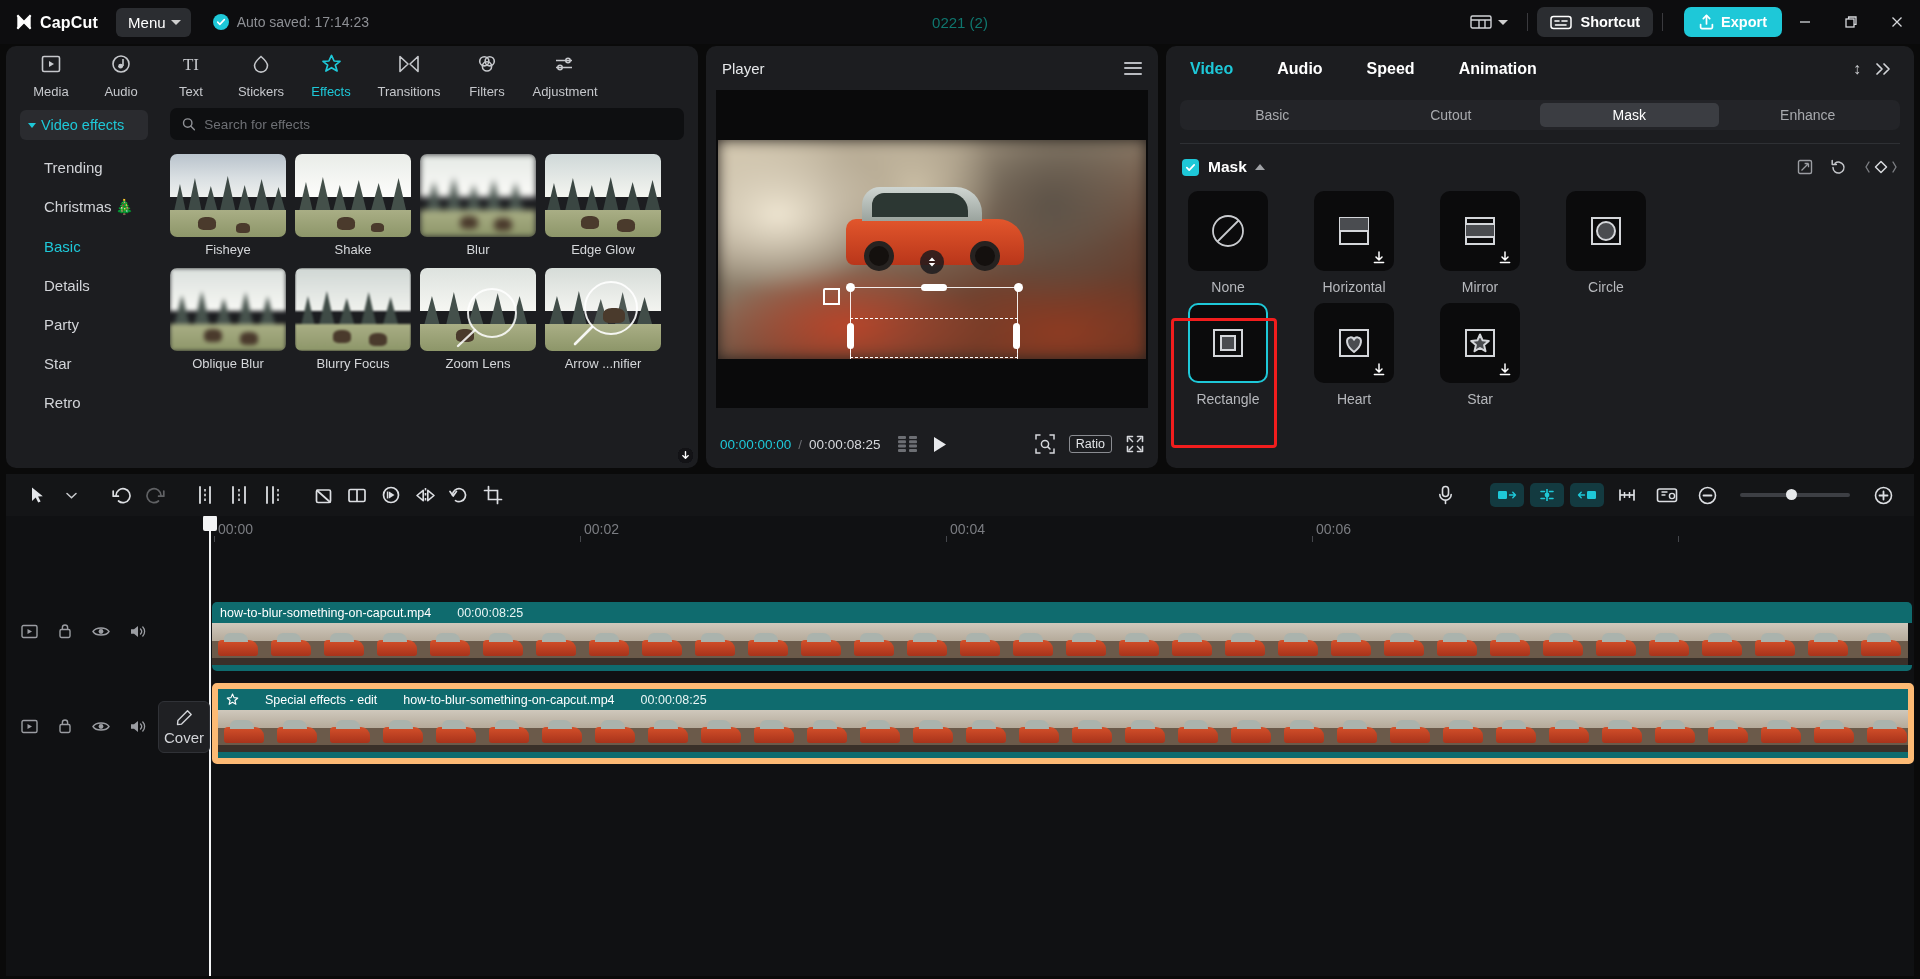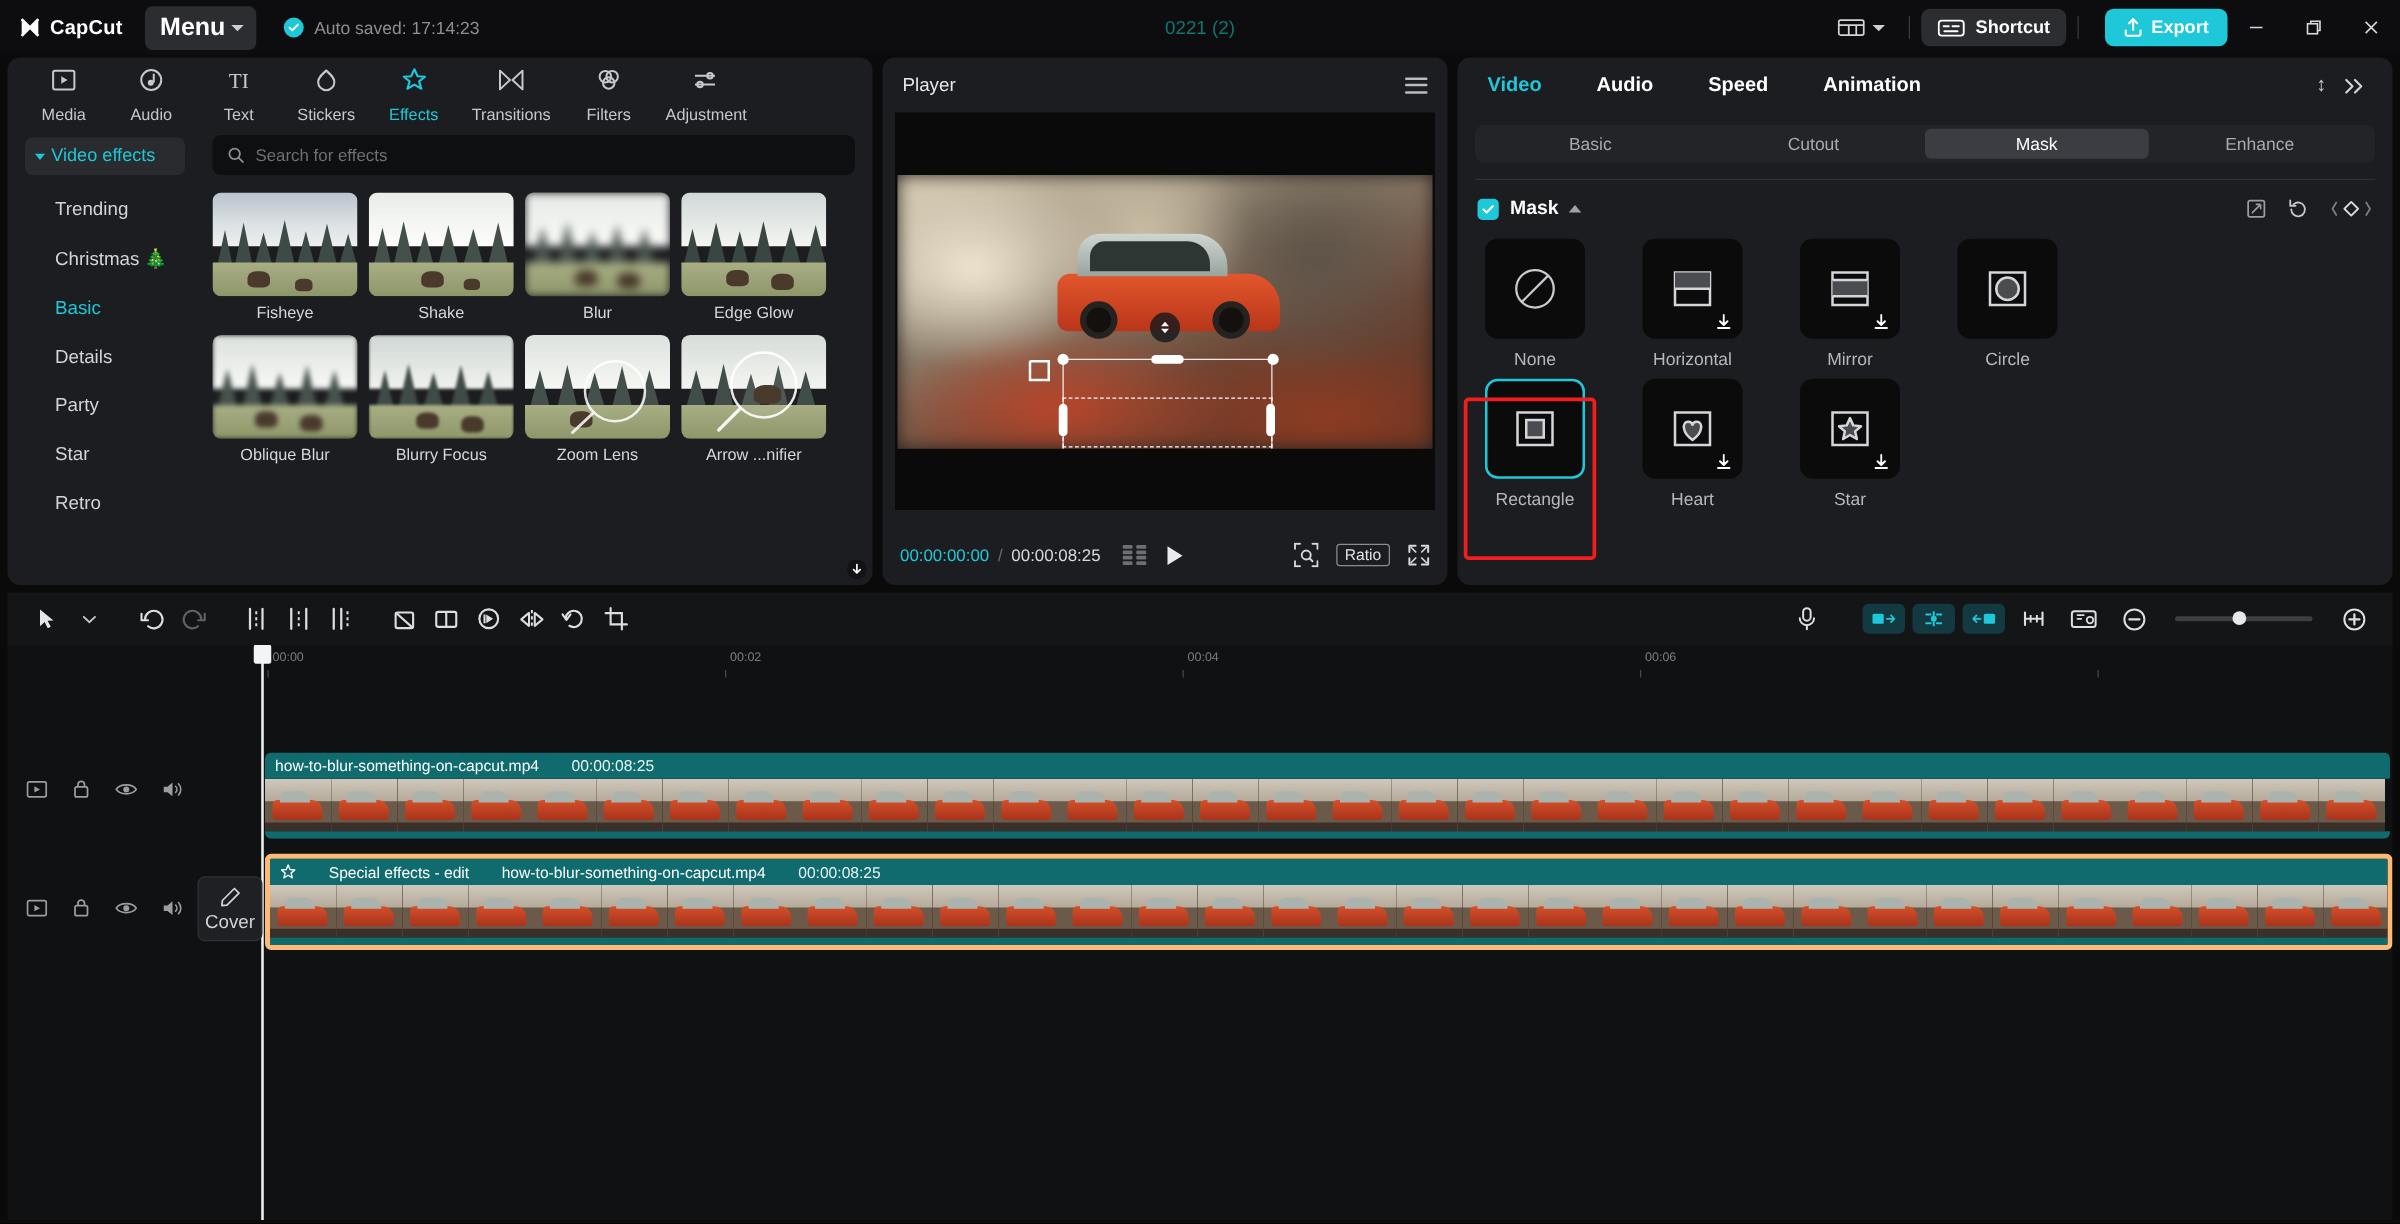--- a/index.html
+++ b/index.html
@@ -16,21 +16,21 @@
   .titlebar {
     position:absolute; left:0; top:0; width:1920px; height:44px;
     background:#0d0d0f; display:flex; align-items:center;
   }
   .logo-wrap { display:flex; align-items:flex-end; gap:6px; margin-left:14px; }
   .logo-glyph { width:20px;height:20px; display:block; }
   .logo-text { font-size:16px; font-weight:700; color:#fff; letter-spacing:.2px; }
   .menu-btn {
     margin-left:18px; background:#2b2d31; border-radius:6px;
     padding:6px 10px 6px 12px; display:flex; align-items:center; gap:5px;
-    font-size:20px; font-weight:700; color:#fff; cursor:pointer;
+    font-size:15px; font-weight:400; color:#fff; cursor:pointer;
   }
   .caret-d { width:0;height:0;border-left:5px solid transparent;border-right:5px solid transparent;border-top:5px solid #cfcfcf; }
   .autosave { margin-left:22px; display:flex; align-items:center; gap:8px; font-size:14px; color:#8d8f94; }
   .check-circ { width:16px;height:16px;border-radius:50%;background:#1ec8d8; display:flex;align-items:center;justify-content:center; }
   .check-circ svg { width:10px;height:10px; }
   .proj-title { position:absolute; left:0; right:0; text-align:center; font-size:15px; color:#0f766e; pointer-events:none; }
   .tb-right { margin-left:auto; display:flex; align-items:center; gap:0; height:44px; }
   .layout-btn { display:flex;align-items:center;gap:6px; padding:0 10px; cursor:pointer; }
   .layout-ico { width:22px;height:16px; }
   .vdiv { width:1px;height:18px;background:#3a3a3e; margin:0 9px; }
@@ -177,21 +177,21 @@
   .tl-gap { width:16px; }
   .tl-right { margin-left:auto; display:flex; align-items:center; gap:6px; }
   .chip { width:34px;height:24px; border-radius:5px; background:#25262a; display:flex;align-items:center;justify-content:center; cursor:pointer; }
   .chip.on { background:#133a40; }
   .zoom-slider { width:110px;height:4px;background:#3d3f44;border-radius:2px; position:relative; margin:0 10px; cursor:pointer; }
   .zoom-knob { position:absolute; left:46px; top:-4px; width:11px;height:11px;border-radius:50%;background:#e6e8ea; }
 
   
   .timeline { position:absolute; left:6px; top:516px; width:1908px; height:460px; background:#101113; overflow:hidden; }
   .ruler { position:absolute; left:0; top:0; width:1908px; height:28px; }
-  .rt { position:absolute; top:5px; font-size:10px; color:#7b7d82; }
+  .rt { position:absolute; top:5px; font-size:14px; color:#7b7d82; }
   .tick { position:absolute; top:20px; width:1px;height:6px;background:#45474c; }
   .playhead { position:absolute; top:0; left:203px; width:2px; height:460px; background:#f3f4f5; }
   .ph-knob { position:absolute; top:-1px; left:-6px; width:14px;height:16px;background:#f3f4f5;border-radius:3px 3px 2px 2px; }
 
   .track { position:absolute; left:0; width:1908px; }
   .track-ctl { position:absolute; left:14px; display:flex; align-items:center; gap:18px; }
   .tc-ico { width:18px;height:18px; display:flex;align-items:center;justify-content:center; cursor:pointer; }
   .cover-btn {
     position:absolute; left:152px; width:52px;height:52px; background:#1f2023; border:1px solid #303237; border-radius:6px;
     display:flex;flex-direction:column;align-items:center;justify-content:center;gap:3px; cursor:pointer;
@@ -202,21 +202,21 @@
   .clip-hdr { height:21px; background:#0f6b6e; display:flex;align-items:center;gap:26px; padding:0 8px; }
   .clip-nm { font-size:12.5px; color:#fff; white-space:nowrap; }
   .clip-dur { font-size:12.5px; color:#e9f5f5; }
   .clip-film { height:42px; display:flex; overflow:hidden; }
   .fcell { width:53px;height:42px; flex:0 0 53px; position:relative; overflow:hidden; background:#6b5a4a; }
   .fc-sky { position:absolute;left:0;right:0;top:0;height:44%;background:linear-gradient(180deg,#cfc8bc,#b5aa9a); }
   .fc-car { position:absolute;left:6px;bottom:9px;width:40px;height:16px;background:linear-gradient(180deg,#d4502a,#a8331b);border-radius:4px 9px 3px 3px; }
   .fc-top { position:absolute;left:12px;bottom:23px;width:24px;height:9px;background:#aab3ad;border-radius:6px 8px 0 0; }
   .fc-gr { position:absolute;left:0;right:0;bottom:0;height:16%;background:#3a3029; }
   .clip-foot { height:6px; background:#0f6b6e; }
-  .clip-sel { border:4px solid #fdba74; }
+  .clip-sel { border:6px solid #fdba74; }
   .fx-badge { width:13px;height:13px; display:flex;align-items:center;justify-content:center; }
 
   svg { display:block; }
 </style>
 </head>
 <body>
 
 <div class="app">
 
   <div class="titlebar">

